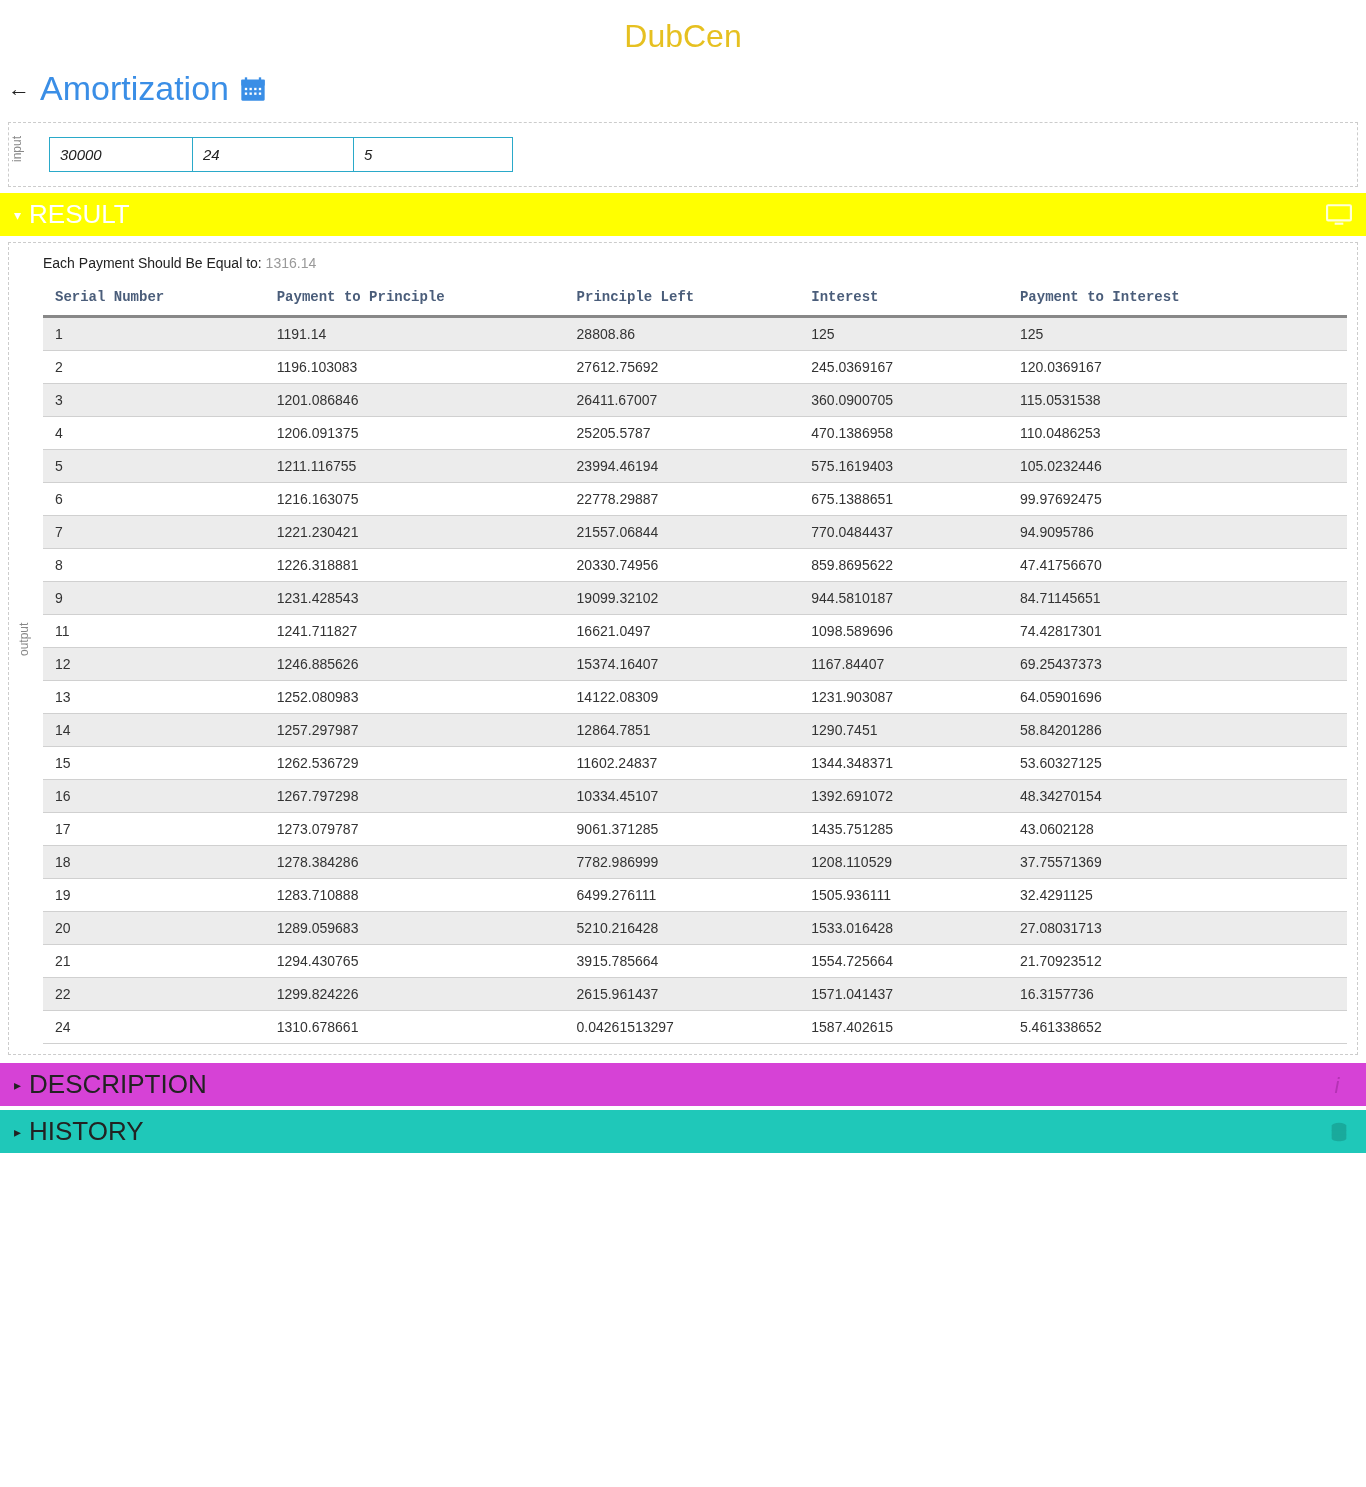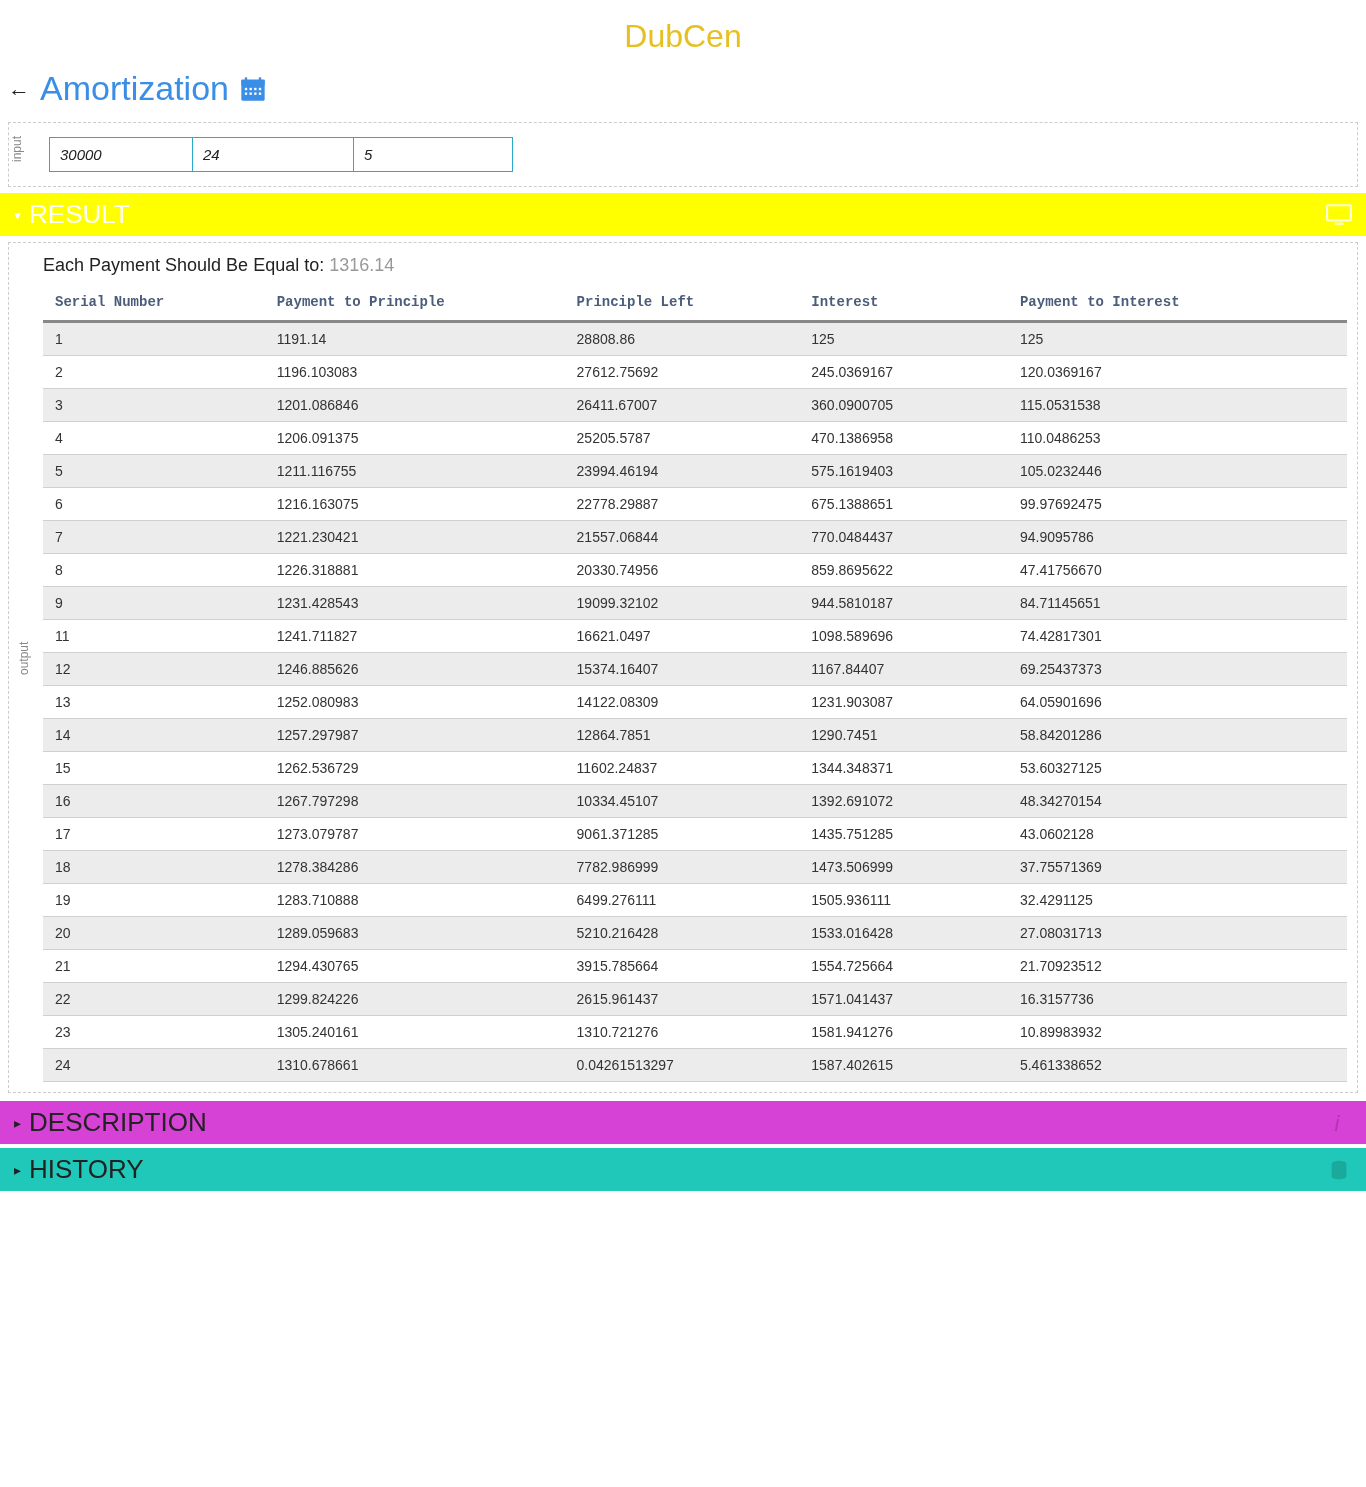--- a/index.html
+++ b/index.html
@@ -21,21 +21,21 @@
 .section-bar.result { background:#ffff00; }
 .section-bar.desc { background:#d642d6; margin-top:6px; }
 .section-bar.hist { background:#1fc8b9; }
 .sec-title { font-size:26px; font-weight:300; display:flex; align-items:center; gap:8px; }
 .section-bar.result .sec-title { color:#fff; }
 .section-bar.desc .sec-title, .section-bar.hist .sec-title { color:#222; }
 .caret { font-size:14px; }
 .sec-icon { width:26px; height:22px; opacity:.85; }
 .output-panel { border:1px dashed #ccc; margin:6px 8px 8px; padding:10px 10px 10px 34px; position:relative; }
 .output-panel .panel-label { left:8px; }
-.pay-line { font-size:18px; color:#222; padding:2px 0 8px; }
+.pay-line { font-size:14px; color:#222; padding:2px 0 8px; }
 .pay-line .val { color:#999; }
 table { width:100%; border-collapse:collapse; font-size:14px; }
 thead th { text-align:left; padding:10px 12px; color:#4a5d7a; font-weight:600; border-bottom:3px solid #888;font-family:Liberation Mono, monospace; }
 tbody td { padding:8px 12px; border-bottom:1px solid #d0d0d0; color:#333; }
 tbody tr:nth-child(odd) { background:#ececec; }
 tbody tr:nth-child(even) { background:#fff; }
 .col-sn{width:17%} .col-pp{width:23%} .col-pl{width:18%} .col-in{width:16%} .col-pi{width:26%}
 </style>
 </head>
 <body>
@@ -208,21 +208,21 @@
           <td>17</td>
           <td>1273.079787</td>
           <td>9061.371285</td>
           <td>1435.751285</td>
           <td>43.0602128</td>
         </tr>
         <tr>
           <td>18</td>
           <td>1278.384286</td>
           <td>7782.986999</td>
-          <td>1473.506999</td>
+          <td>1208.110529</td>
           <td>37.75571369</td>
         </tr>
         <tr>
           <td>19</td>
           <td>1283.710888</td>
           <td>6499.276111</td>
           <td>1505.936111</td>
           <td>32.4291125</td>
         </tr>
         <tr>
@@ -240,27 +240,20 @@
           <td>21.70923512</td>
         </tr>
         <tr>
           <td>22</td>
           <td>1299.824226</td>
           <td>2615.961437</td>
           <td>1571.041437</td>
           <td>16.3157736</td>
         </tr>
         <tr>
-          <td>23</td>
-          <td>1305.240161</td>
-          <td>1310.721276</td>
-          <td>1581.941276</td>
-          <td>10.89983932</td>
-        </tr>
-        <tr>
           <td>24</td>
           <td>1310.678661</td>
           <td>0.04261513297</td>
           <td>1587.402615</td>
           <td>5.461338652</td>
         </tr>
       </tbody>
   </table>
 </div>
 

